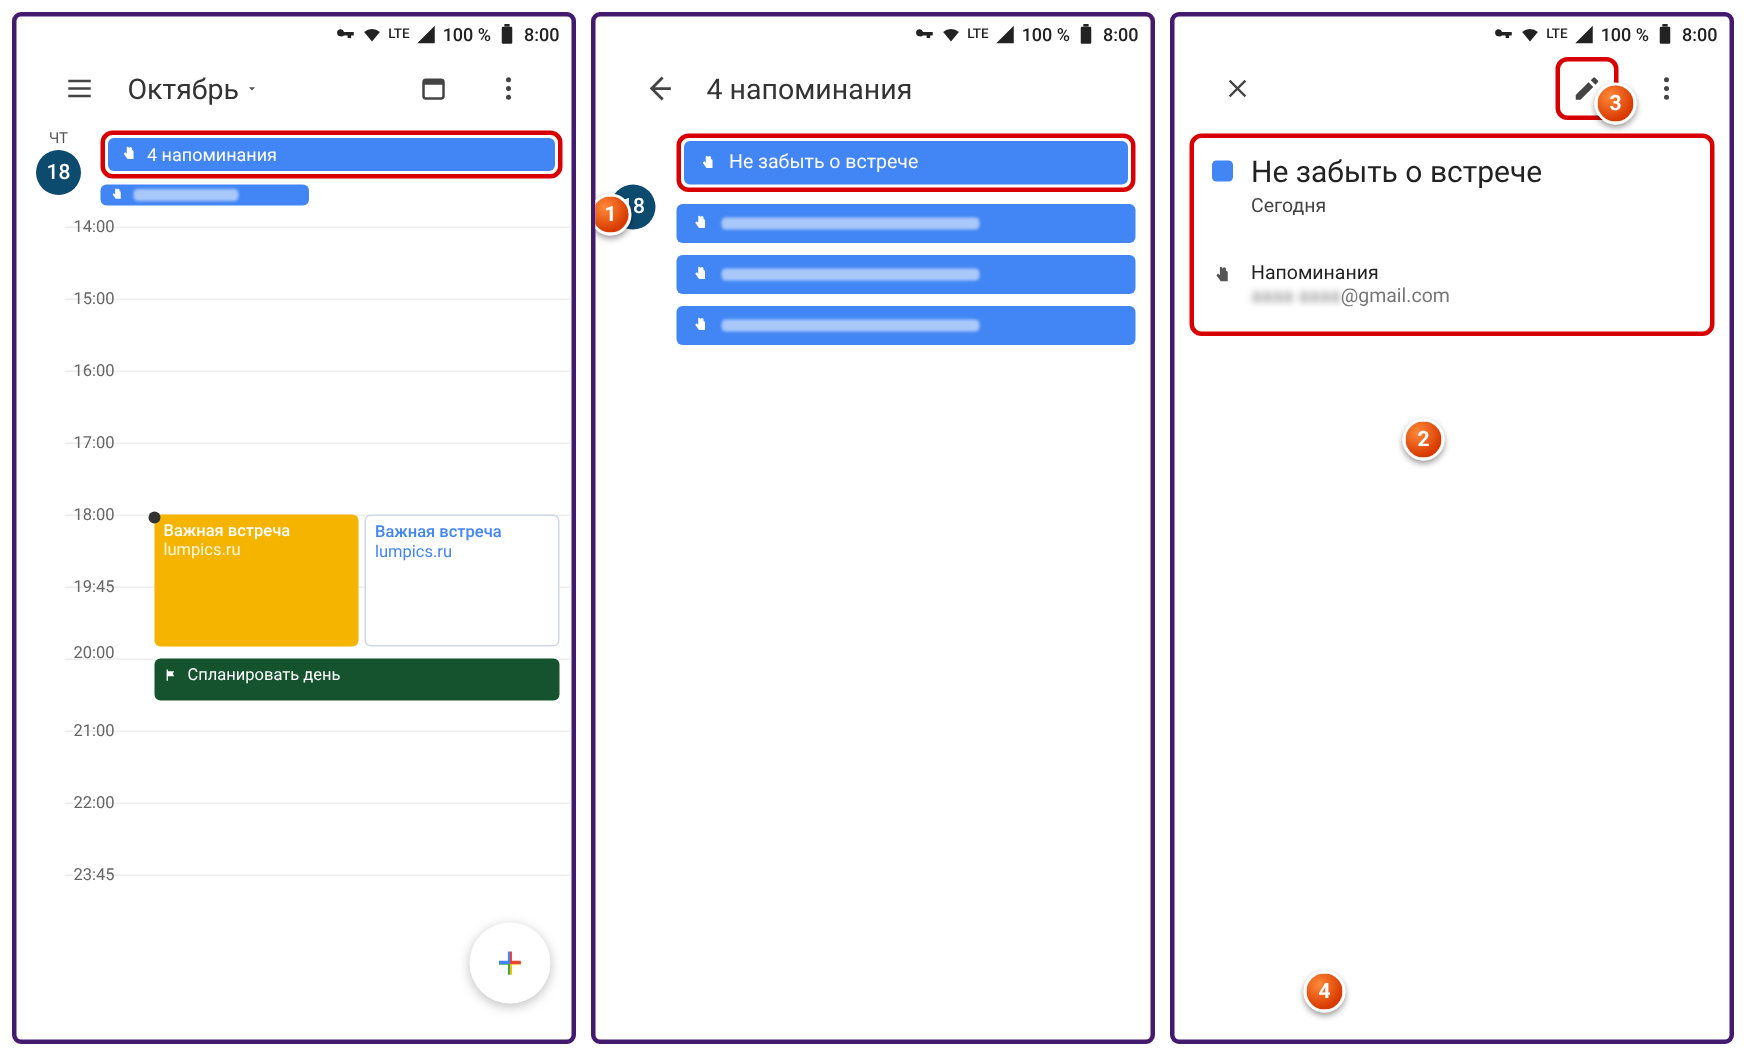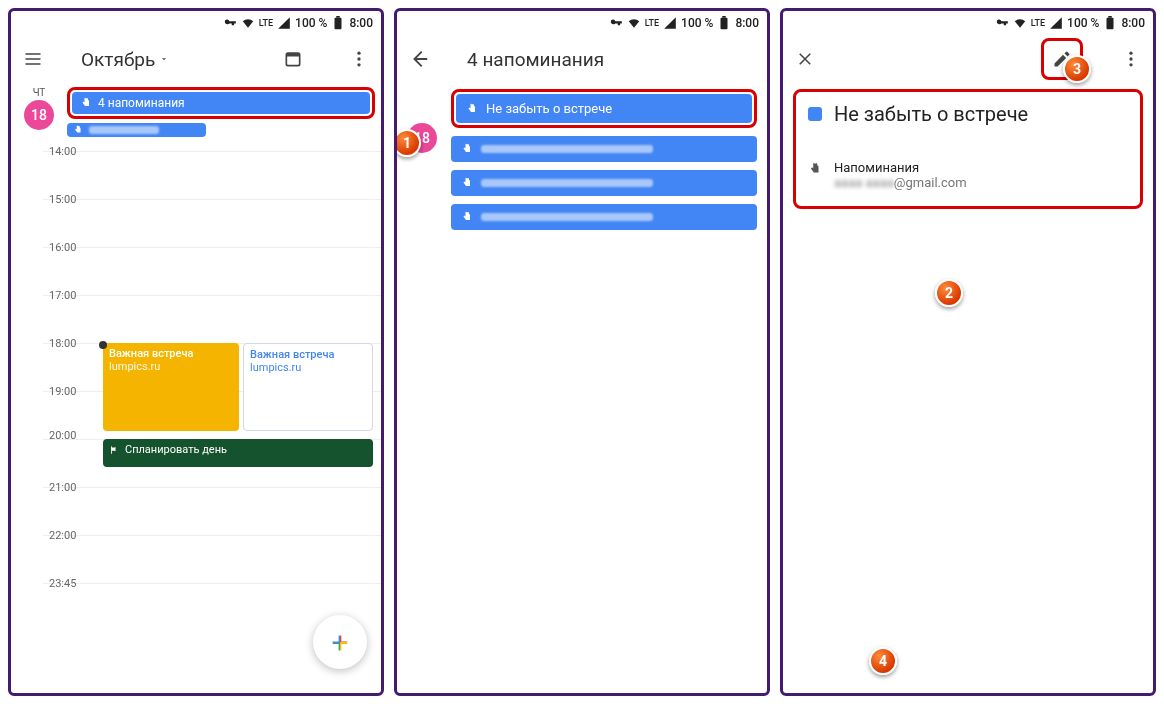--- a/index.html
+++ b/index.html
@@ -34,22 +34,22 @@
     font-size: 12px;
     color: #222;
     font-weight: 500;
   }
   .status-bar .icon { width: 14px; height: 14px; display:inline-flex; align-items:center; justify-content:center; }
   
   .app-bar {
     height: 48px;
     display: flex;
     align-items: center;
-    padding: 0 4px;
-    gap: 30px;
+    padding: 0 24px;
+    gap: 14px;
   }
   .app-bar .title {
     font-size: 19px;
     color: #333;
     flex: 1;
     display:flex; align-items:center; gap:4px;
   }
   .icon-btn {
     width: 36px; height: 36px;
     display:inline-flex; align-items:center; justify-content:center;
@@ -65,21 +65,21 @@
   .time-label {
     position:absolute; left:6px; font-size:11px; color:#666; transform: translateY(-50%);
   }
   .hr-line { position:absolute; left:0; right:0; height:0; border-top:1px solid #eee; }
   .chip {
     background:#4285f4; color:#fff; font-size:12px; border-radius:4px;
     padding:4px 8px; display:flex; align-items:center; gap:6px;
   }
   .chip.small { font-size:11px; padding:2px 6px; }
   .day-badge {
-    width:30px; height:30px; border-radius:50%; background:#ec4899; color:#fff;
+    width:30px; height:30px; border-radius:50%; background:#0c4a6e; color:#fff;
     display:flex; align-items:center; justify-content:center; font-size:14px; font-weight:500;
   }
   .day-label { font-size:10px; color:#555; text-align:center; margin-bottom:2px; }
   .event-box {
     position:absolute; border-radius:4px; padding:4px 6px;
     font-size:11px; color:#fff; overflow:hidden;
   }
   .fab {
     position:absolute; right:14px; bottom:24px; width:54px; height:54px;
     background:#fff; border-radius:50%; box-shadow:0 2px 8px rgba(0,0,0,.25);
@@ -202,21 +202,21 @@
         <div class="time-label" style="top: 10px;">14:00</div>
         <div class="hr-line" style="top: 58px;"></div>
         <div class="time-label" style="top: 58px;">15:00</div>
         <div class="hr-line" style="top: 106px;"></div>
         <div class="time-label" style="top: 106px;">16:00</div>
         <div class="hr-line" style="top: 154px;"></div>
         <div class="time-label" style="top: 154px;">17:00</div>
         <div class="hr-line" style="top: 202px;"></div>
         <div class="time-label" style="top: 202px;">18:00</div>
         <div class="hr-line" style="top: 250px;"></div>
-        <div class="time-label" style="top: 250px;">19:00</div>
+        <div class="time-label" style="top: 250px;">19:45</div>
         <div class="hr-line" style="top: 298px;"></div>
         <div class="time-label" style="top: 294px;">20:00</div>
         <div class="hr-line" style="top: 346px;"></div>
         <div class="time-label" style="top: 346px;">21:00</div>
         <div class="hr-line" style="top: 394px;"></div>
         <div class="time-label" style="top: 394px;">22:00</div>
         <div class="hr-line" style="top: 442px;"></div>
         <div class="time-label" style="top: 442px;">23:45</div>
       </div>
 
@@ -385,20 +385,21 @@
           <circle cx="12" cy="19" r="2" fill="#444"></circle>
         </svg>
     </div>
   </div>
 
   <div class="red-highlight" style="margin:6px 10px; padding:10px 12px 16px;">
     <div style="display:flex; gap:12px;">
       <div class="square-dot"></div>
       <div style="flex:1;">
         <div class="detail-title">Не забыть о встрече</div>
+        <div class="detail-sub">Сегодня</div>
       </div>
     </div>
     <div style="display:flex; gap:12px; margin-top:30px; align-items:flex-start;">
       <div style="width:14px; display:flex; justify-content:center;">
         <svg width="18" height="18" viewBox="0 0 24 24">
             <path fill="#555" d="M9 2v9l-2-2-2 2 5 7h8V8a2 2 0 0 0-2-2V4a2 2 0 0 0-2-2 2 2 0 0 0-2 2 2 2 0 0 0-3-2z"></path>
           </svg>
       </div>
       <div>
         <div class="detail-sub" style="color:#222;">Напоминания</div>

